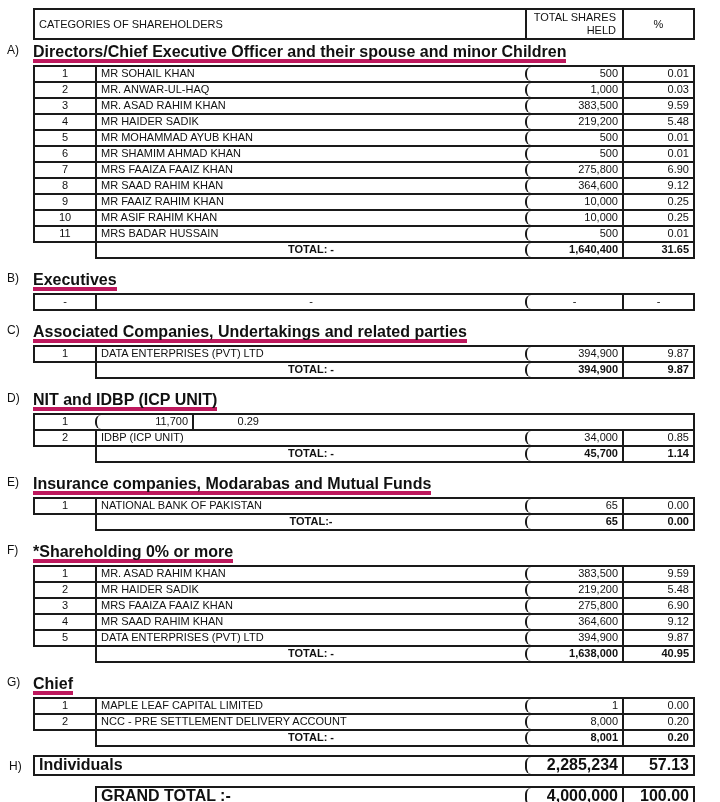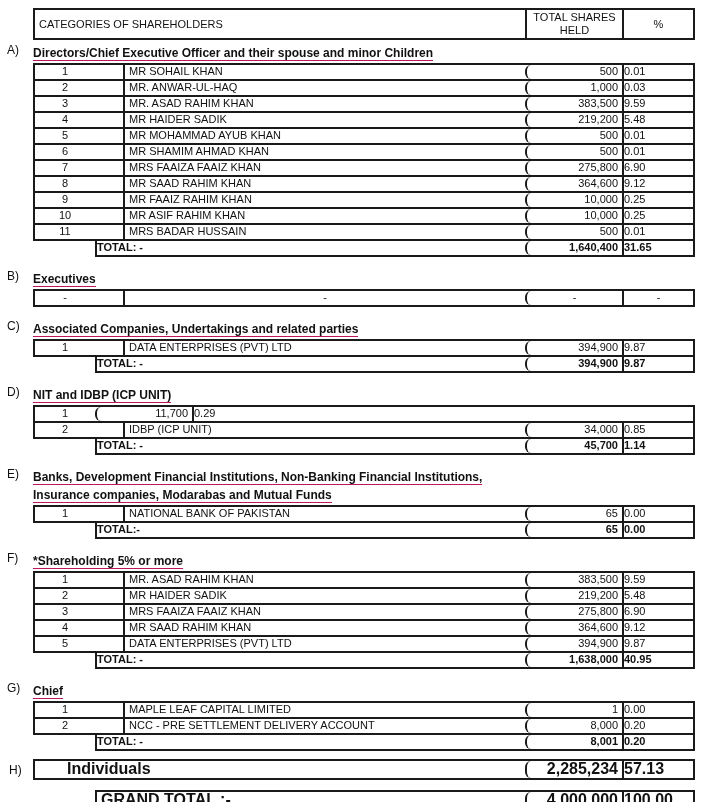--- a/index.html
+++ b/index.html
@@ -7,45 +7,45 @@
   body {
     width: 720px; height: 802px; overflow: hidden;
     font-family: "Liberation Sans", sans-serif; color: #111111;
   }
   .page { position: relative; width: 720px; height: 578px; padding: 8px 0 0 33px; background: #fff; }
 
   
   .hdr { display: flex; width: 662px; height: 32px; border: 2px solid #1a1a1a; }
   .hc { display: flex; align-items: center; font-size: 11px; line-height: 13px; }
   .hc-cat { flex: 1; padding-left: 4px; }
-  .hc-sh { width: 97px; border-left: 2px solid #1a1a1a; justify-content: center; text-align: center; padding: 0 6px; }
+  .hc-sh { width: 97px; border-left: 2px solid #1a1a1a; justify-content: center; text-align: right; padding: 0 6px; }
   .hc-pct { width: 71px; border-left: 2px solid #1a1a1a; justify-content: center; }
 
   
   .sec-head { position: relative; margin: 12px 0 2px 0; }
   .sec-head.first { margin-top: 3px; }
   .letter { position: absolute; left: -26px; top: 0; font-size: 12px; line-height: 14px; color: #111; }
-  .st { display: inline-block; font-weight: bold; font-size: 12px; line-height: 14px;
-        border-bottom: 1px solid #be185d; padding-bottom: 0px; }
+  .st { display: inline-block; font-weight: bold; font-size: 16px; line-height: 14px;
+        border-bottom: 4px solid #be185d; padding-bottom: 0px; }
 
   
   .r { display: flex; width: 662px; border: 2px solid #1a1a1a; background: #fff; }
   .tbl .r + .r { margin-top: -2px; }
   .c { height: 14px; line-height: 13px; font-size: 11px; overflow: hidden; white-space: nowrap; }
   .c + .c { border-left: 2px solid #1a1a1a; }
   .cn { width: 60px; text-align: center; }
-  .cm { flex: 1; padding-left: 4px; margin-left: 28px; }
+  .cm { flex: 1; padding-left: 4px; }
   .cs { width: 97px; text-align: right; padding-right: 4px; border-radius: 6px; }
-  .cp { width: 71px; padding-right: 4px; }
+  .cp { width: 71px; text-align: right; padding-right: 4px; }
   .b  { font-weight: bold; }
   .ctr { text-align: center !important; padding: 0 !important; }
 
   
   .r.total { width: 600px; margin-left: 62px; }
-  .cl { flex: 1; text-align: left; }
+  .cl { flex: 1; text-align: center; }
 
   
   .r.big { margin-top: 8px; position: relative; }
   .r.big .c { height: 17px; line-height: 16px; font-size: 16px; }
   .r.big .letter { top: 2px; }
   .r.gt { width: 600px; margin-left: 62px; margin-top: 10px; }
   .r.gt .cl { text-align: left; padding-left: 4px; }
 </style>
 </head>
 <body>
@@ -194,42 +194,41 @@
         <div class="c cl b">TOTAL: -</div>
         <div class="c cs b">45,700</div>
         <div class="c cp b">1.14</div>
       </div>
     </div>
   </div>
 
   <div class="sec">
     <div class="sec-head">
       <span class="letter">E)</span>
-      <div><span class="st">Banks, Development Financial Institutions, Non-Banking Financial Institutions,</span></div>
       <div><span class="st">Insurance companies, Modarabas and Mutual Funds</span></div>
     </div>
     <div class="tbl">
       <div class="r">
         <div class="c cn">1</div>
         <div class="c cm">NATIONAL BANK OF PAKISTAN</div>
         <div class="c cs">65</div>
         <div class="c cp">0.00</div>
       </div>
       <div class="r total">
         <div class="c cl b">TOTAL:-</div>
         <div class="c cs b">65</div>
         <div class="c cp b">0.00</div>
       </div>
     </div>
   </div>
 
   <div class="sec">
     <div class="sec-head">
       <span class="letter">F)</span>
-      <span class="st">*Shareholding 5% or more</span>
+      <span class="st">*Shareholding 0% or more</span>
     </div>
     <div class="tbl">
       <div class="r">
         <div class="c cn">1</div>
         <div class="c cm">MR. ASAD RAHIM KHAN</div>
         <div class="c cs">383,500</div>
         <div class="c cp">9.59</div>
       </div>
       <div class="r">
         <div class="c cn">2</div>

